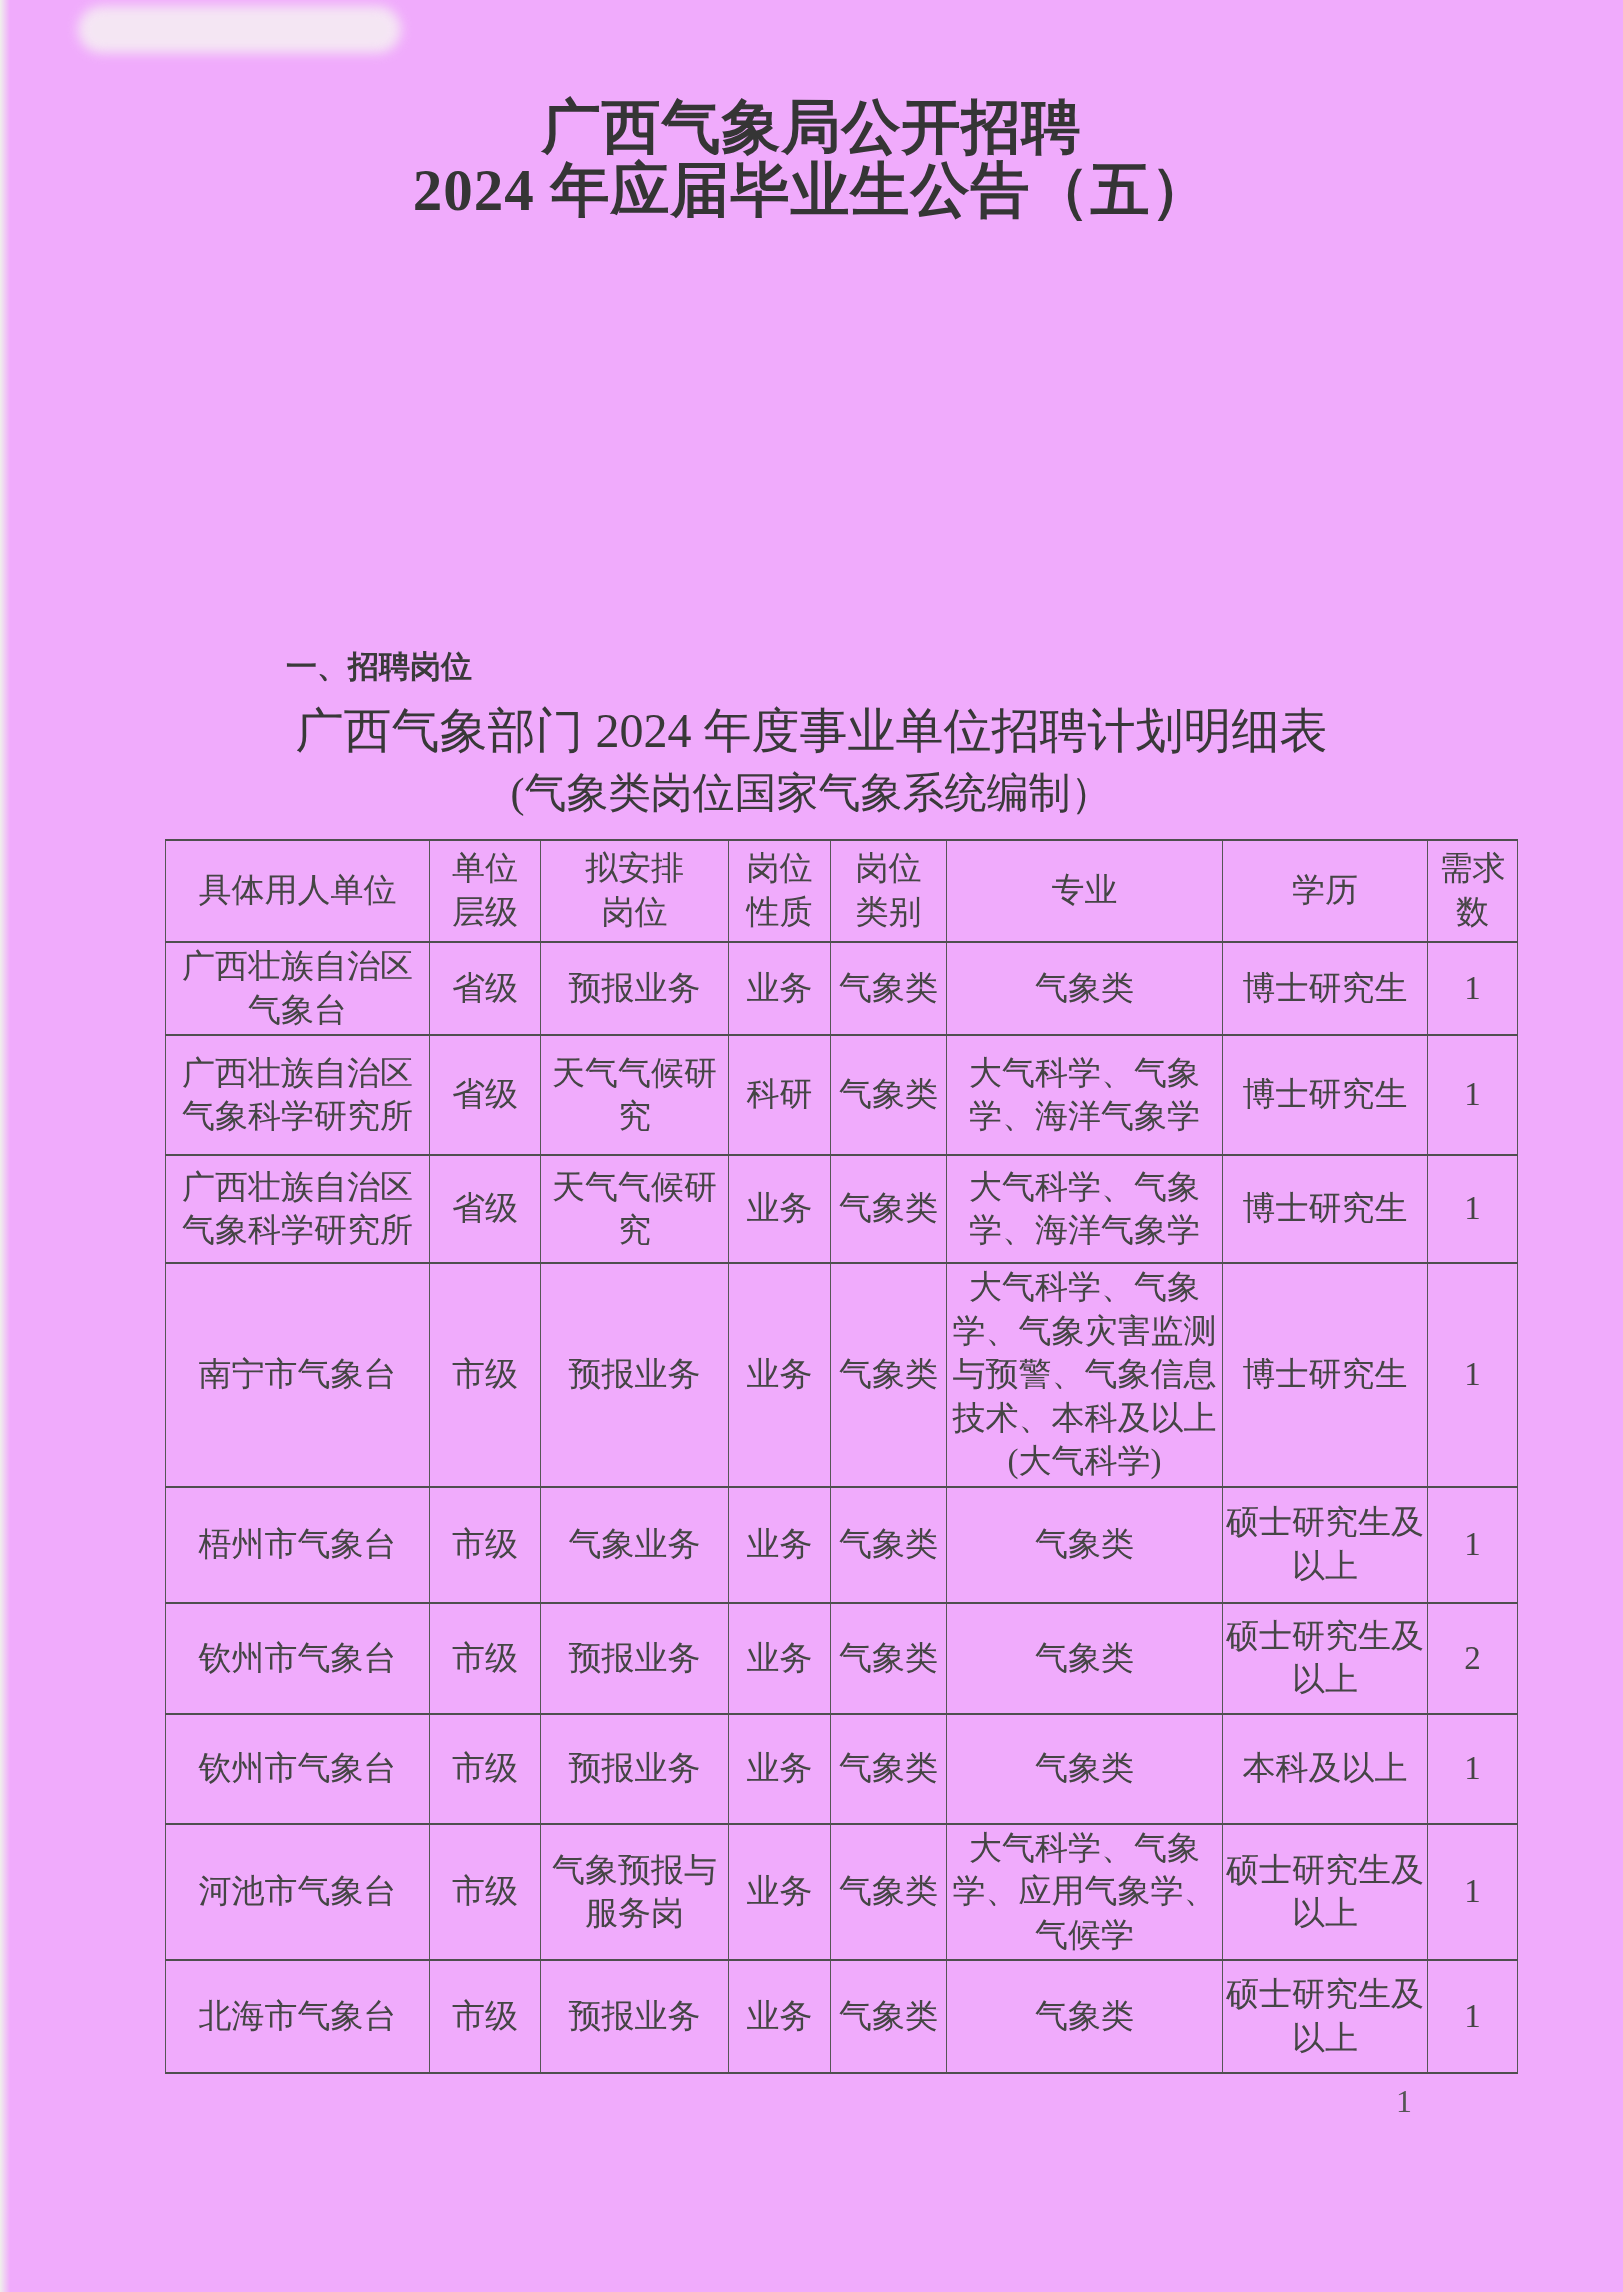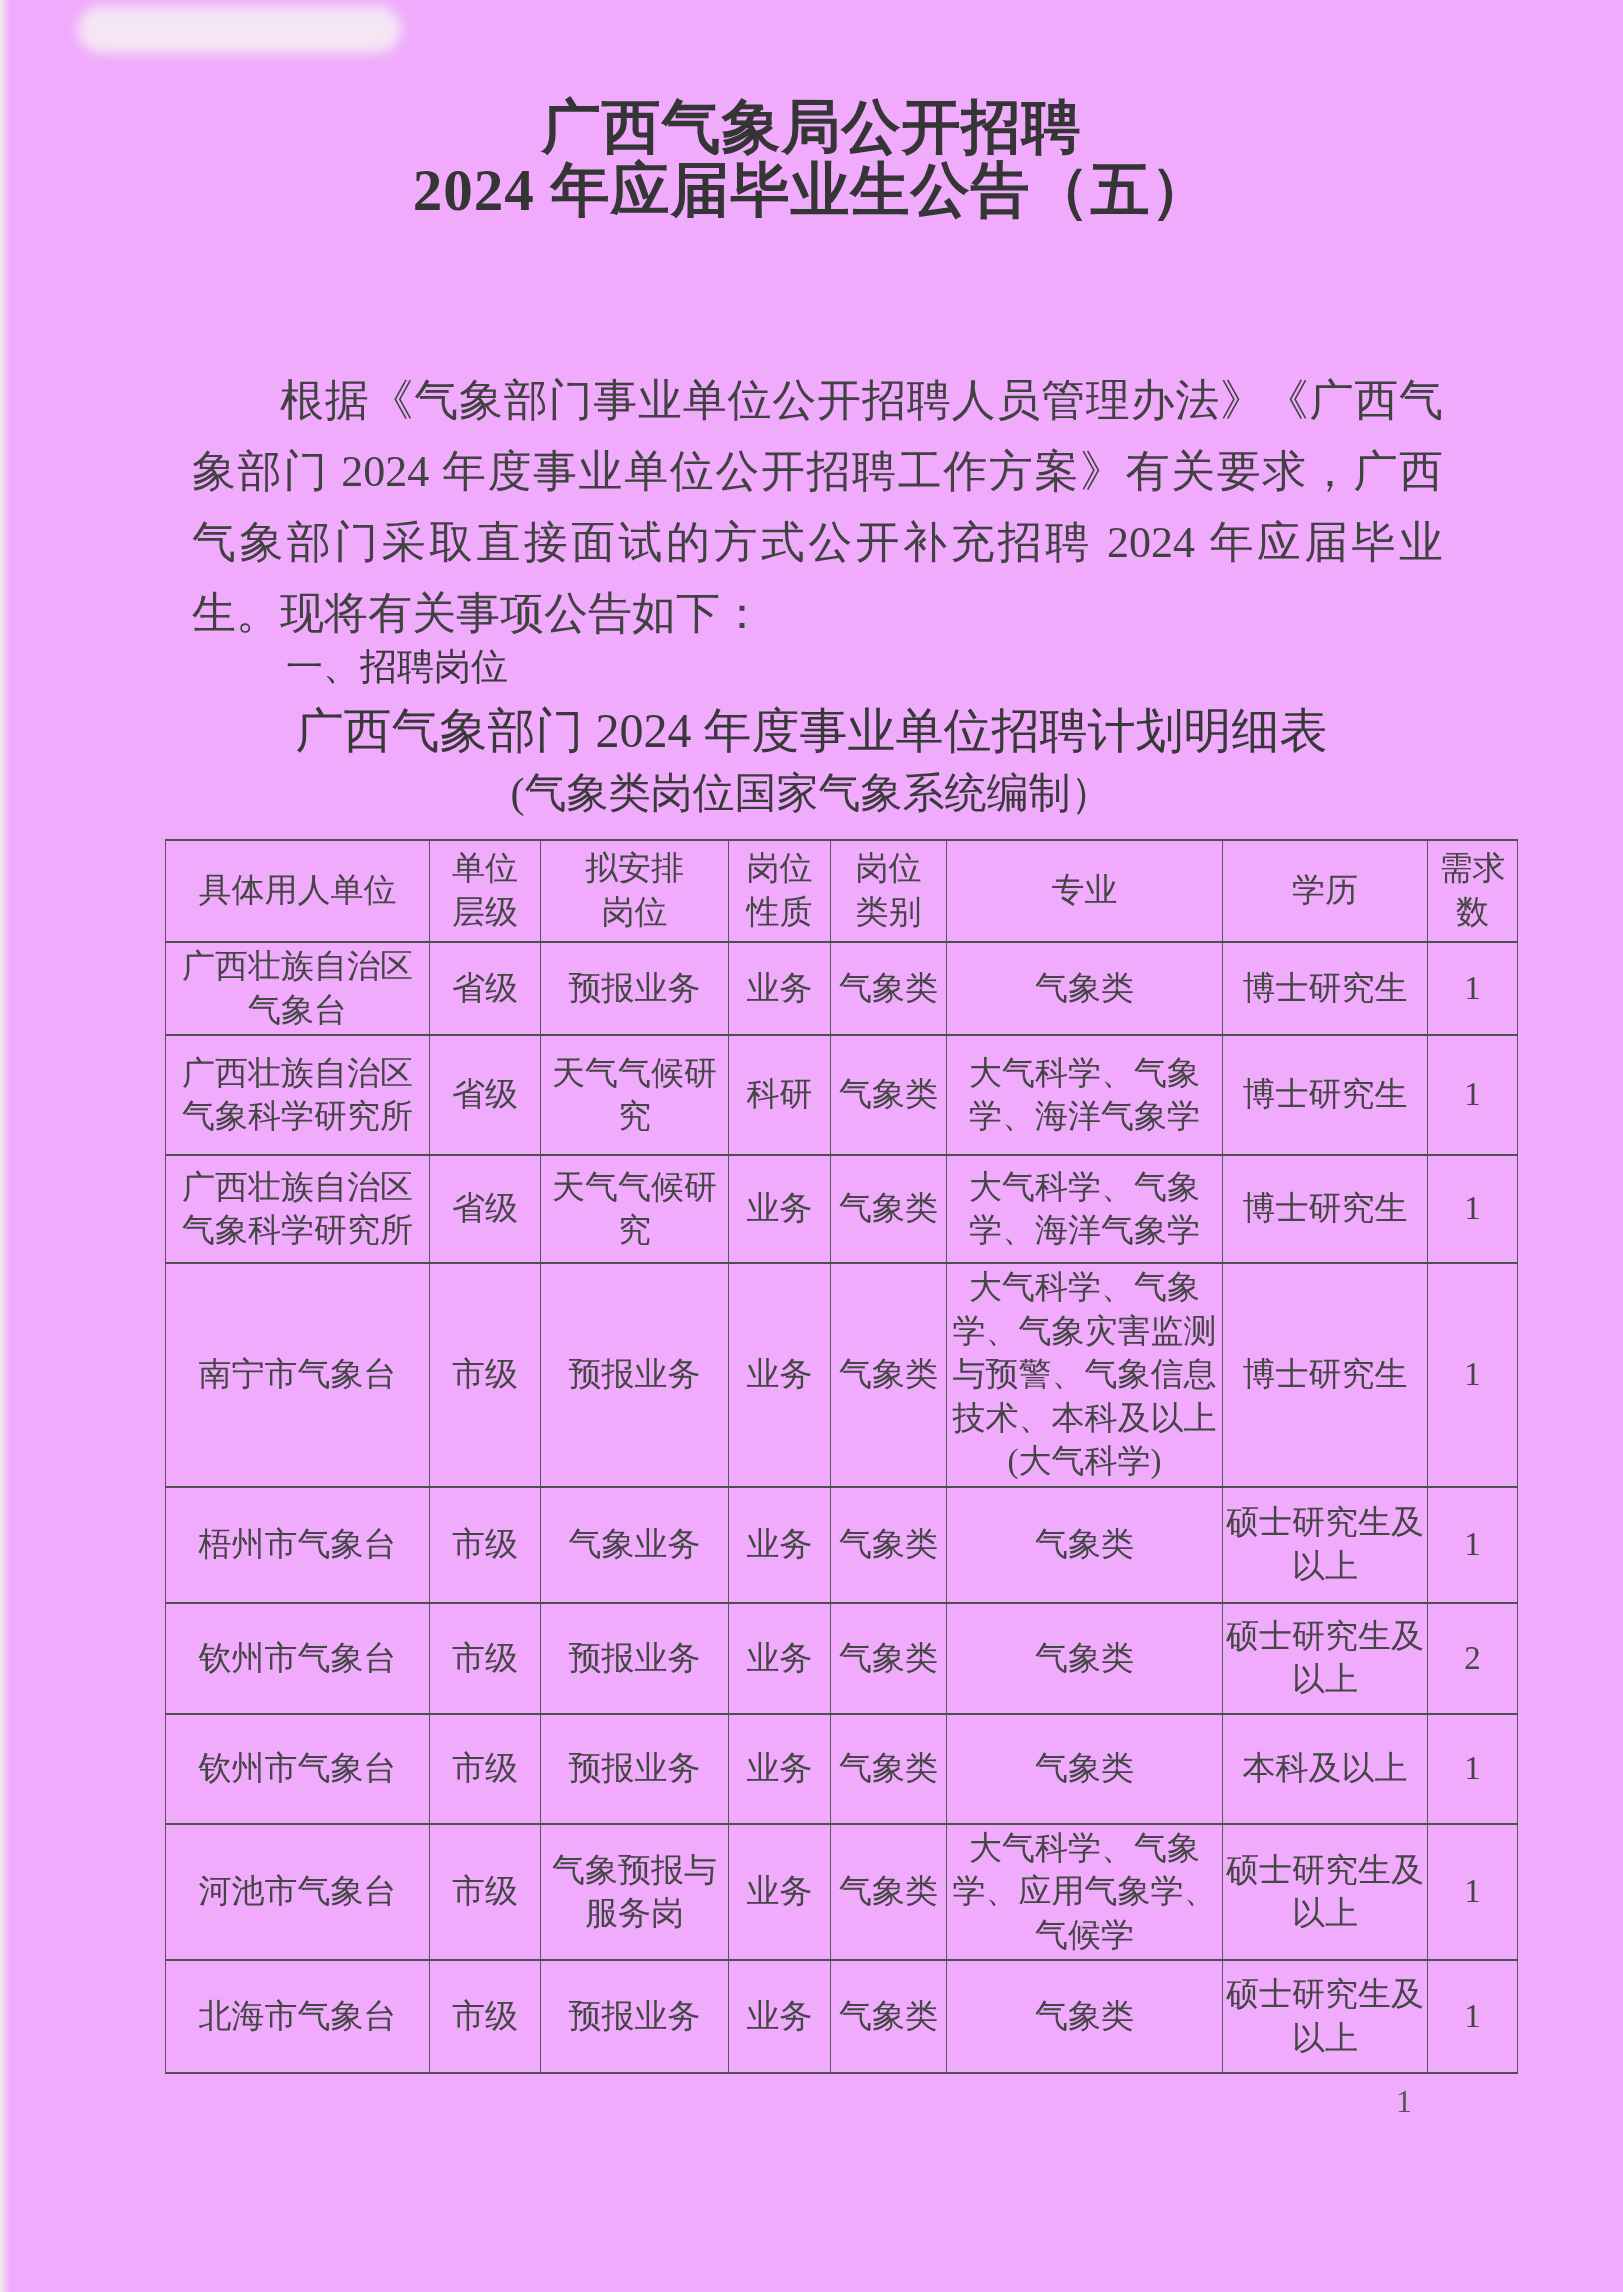--- a/index.html
+++ b/index.html
@@ -29,22 +29,22 @@
     font-size: 59px; line-height: 63px; letter-spacing: 1px;
   }
   .doc-title span { display: block; }
   .intro {
     position: absolute; top: 365px; left: 192px; width: 1251px;
     font-size: 44px; line-height: 71px; text-align: justify;
     text-indent: 2em; color: #414141;
   }
   .section-heading {
     position: absolute; top: 637px; left: 192px; width: 1251px;
-    padding-left: 94px; font-size: 37px; line-height: 59px;
-    font-weight: 400; color: #3a3a3a;
+    padding-left: 94px; font-size: 31px; line-height: 59px;
+    font-weight: 700; color: #3a3a3a;
   }
   .table-title {
     position: absolute; top: 702px; left: 0; width: 100%;
     text-align: center; font-size: 48px; line-height: 57px;
     font-weight: 400; color: #383838;
   }
   .table-subtitle {
     position: absolute; top: 766px; left: 0; width: 100%;
     text-align: center; font-size: 42px; line-height: 55px;
     font-weight: 400; color: #3a3a3a;
@@ -92,21 +92,20 @@
 <div class="page">
 
   <div class="scan-smudge-topleft"></div>
   <div class="scan-edge-left"></div>
 
   <h1 class="doc-title">
     <span>广西气象局公开招聘</span>
     <span>2024 年应届毕业生公告（五）</span>
   </h1>
 
-  <p class="intro">根据《气象部门事业单位公开招聘人员管理办法》《广西气象部门 2024 年度事业单位公开招聘工作方案》有关要求，广西气象部门采取直接面试的方式公开补充招聘 2024 年应届毕业生。现将有关事项公告如下：</p>
 
   <h2 class="section-heading">一、招聘岗位</h2>
 
   <h3 class="table-title">广西气象部门 2024 年度事业单位招聘计划明细表</h3>
 
   <h4 class="table-subtitle">(气象类岗位国家气象系统编制）</h4>
 
   <table class="plan-table">
     <colgroup>
       <col class="col-unit">

